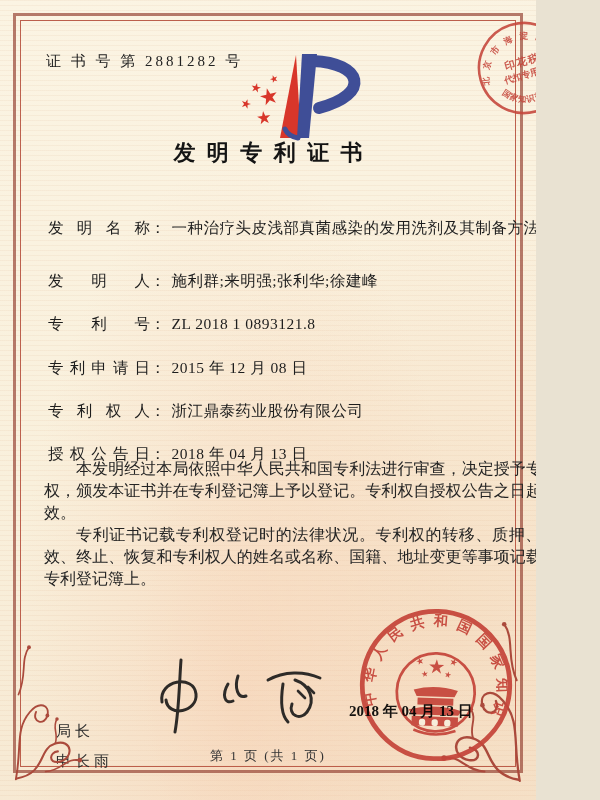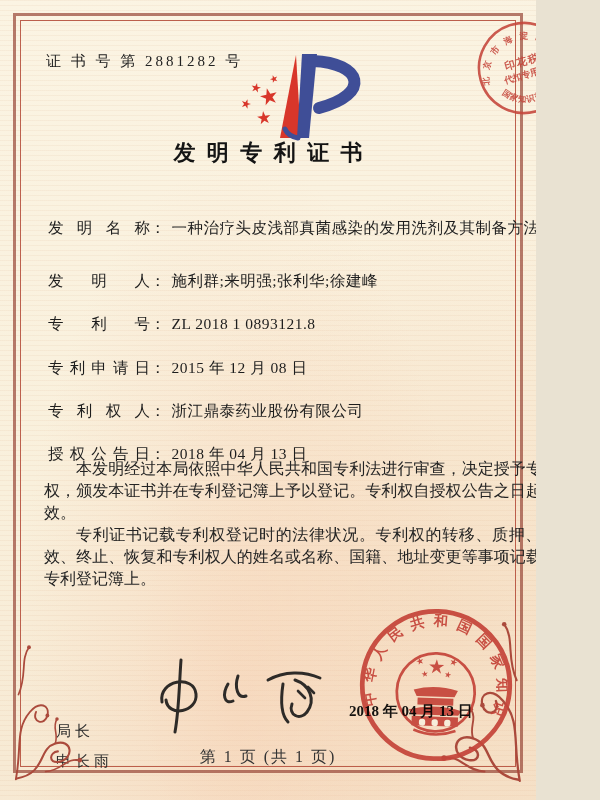--- a/index.html
+++ b/index.html
@@ -22,21 +22,21 @@
   .field-label{display:inline-block;width:102px;text-align:justify;text-align-last:justify;font-weight:500;vertical-align:bottom;}
   .field-colon{display:inline-block;margin-right:6px;}
   .field-value{font-weight:500;letter-spacing:0.5px;}
   .paragraphs{position:absolute;left:44px;top:458px;width:514px;font-size:16px;line-height:22px;text-align:justify;color:#242424;}
   .paragraphs p{margin:0;text-indent:2em;font-weight:500;}
   .sign-block{position:absolute;left:56px;top:688px;font-size:15px;letter-spacing:4px;line-height:30px;color:#2a2a2a;margin-top:28px;}
   .signature-svg{position:absolute;left:132px;top:650px;z-index:4;}
   .seal-wrap{position:absolute;left:357px;top:606px;width:158px;height:158px;opacity:0.93;transform:rotate(2deg);z-index:3;}
   .seal-date{position:absolute;left:349px;top:702px;width:170px;font-size:15px;font-weight:bold;color:#141414;z-index:5;mix-blend-mode:multiply;white-space:nowrap;}
   .tax-stamp{position:absolute;left:476px;top:20px;width:96px;height:96px;transform:rotate(-16deg);opacity:0.88;z-index:6;}
-  .footer{position:absolute;left:0;top:747px;width:100%;text-align:center;font-size:16px;letter-spacing:2px;color:#333;}
+  .footer{position:absolute;left:0;top:747px;width:100%;text-align:center;font-size:13px;letter-spacing:2px;color:#333;}
   .flourish-br{position:absolute;right:11px;bottom:16px;z-index:2;}
   .flourish-bl{position:absolute;left:11px;bottom:18px;transform:scaleX(-1);z-index:2;}
 </style>
 </head>
 <body>
 
 <svg width="0" height="0" style="position:absolute">
   <defs>
     <path id="star" d="M0,-1 L0.2246,-0.309 L0.951,-0.309 L0.3633,0.118 L0.588,0.809 L0,0.382 L-0.588,0.809 L-0.3633,0.118 L-0.951,-0.309 L-0.2246,-0.309 Z"></path>
     <path id="sealArc" d="M 19,96 A 59,59 0 1 1 131,96" fill="none"></path>

